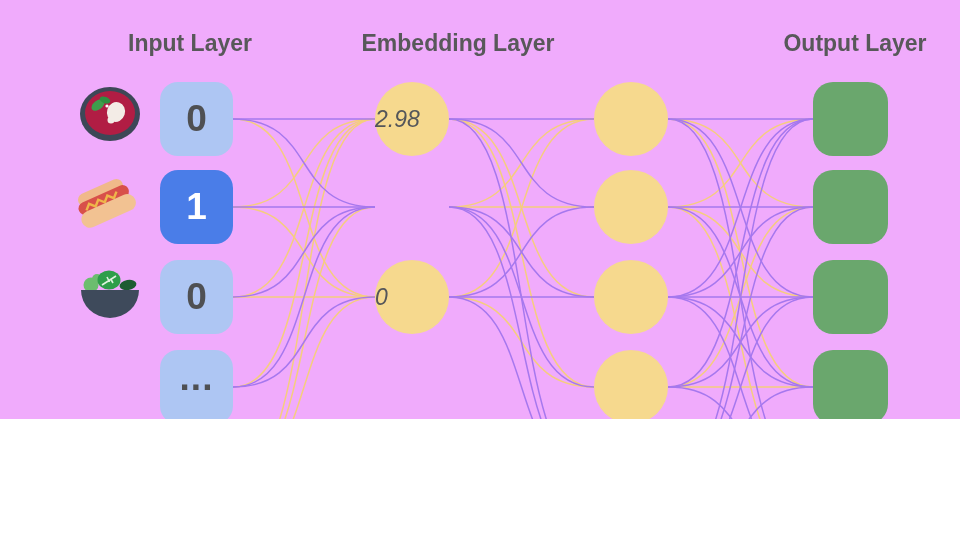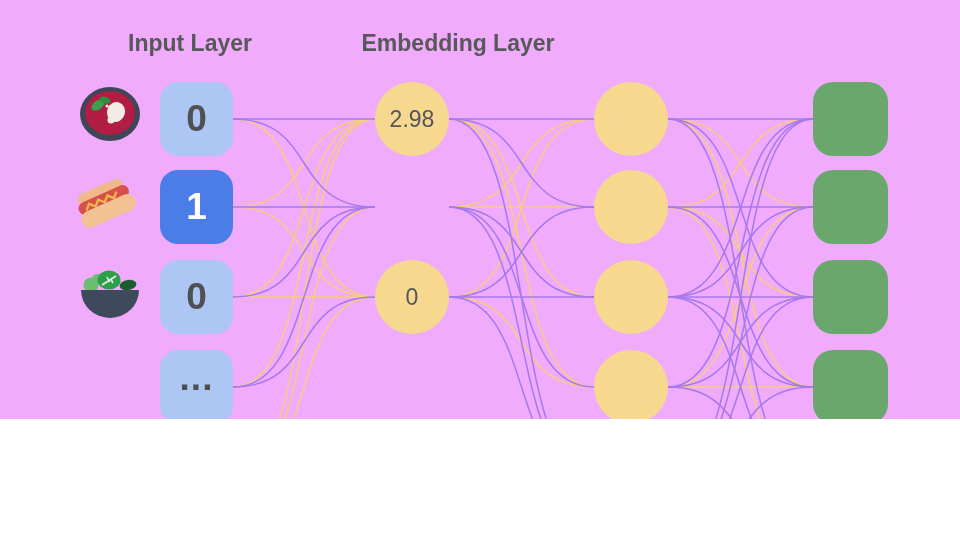--- a/index.html
+++ b/index.html
@@ -22,21 +22,21 @@
   .r1{top:82px;} .r2{top:170px;} .r3{top:260px;} .r4{top:350px;} .r5{top:440px;}
 
   .inode{position:absolute;left:160px;width:73px;height:74px;border-radius:18px;
          background:var(--input-node,#aec6f3);display:flex;align-items:center;justify-content:center;}
   .inode span{font-size:37px;font-weight:700;color:var(--input-text,#4f5053);}
   .inode.active{background:var(--input-node-active,#4a7de8);}
   .inode.active span{color:var(--input-text-active,#ffffff);}
   .inode span.dots{transform:translateY(-9px);letter-spacing:1px;}
 
   .enode,.hnode{position:absolute;width:74px;height:74px;border-radius:50%;
-         background:var(--node-yellow,#f6d98e);display:flex;align-items:center;justify-content:center;}
+         background:var(--node-yellow,#f6d98e);display:flex;align-items:center;justify-content:flex-start;font-style:italic;}
   .enode{left:375px;}
   .hnode{left:594px;}
   .enode span{font-size:23px;font-weight:400;color:var(--embed-text,#54565a);white-space:nowrap;}
 
   .onode{position:absolute;left:813px;width:75px;height:74px;border-radius:20px;
          background:var(--node-green,#6aa76d);}
 </style>
 </head>
 <body>
 
@@ -95,20 +95,21 @@
       <path d="M668 387C755 387 726 297 813 297" fill="none" stroke="#a678ee" stroke-width="1.5"></path>
       <path d="M668 387C755 387 726 477 813 477" fill="none" stroke="#a678ee" stroke-width="1.5"></path>
       <path d="M668 477C755 477 726 119 813 119" fill="none" stroke="#a678ee" stroke-width="1.5"></path>
       <path d="M668 477C755 477 726 207 813 207" fill="none" stroke="#a678ee" stroke-width="1.5"></path>
       <path d="M668 477C755 477 726 297 813 297" fill="none" stroke="#a678ee" stroke-width="1.5"></path>
       <path d="M668 477C755 477 726 387 813 387" fill="none" stroke="#a678ee" stroke-width="1.5"></path>
     </svg>
 
   <div class="title t-input">Input Layer</div>
   <div class="title t-embed">Embedding Layer</div>
+  <div class="title t-output">Output Layer</div>
 
   <div class="icon i-soup">
     <svg viewBox="0 0 64 58" width="64" height="58">
       <ellipse cx="32" cy="29" rx="30" ry="27" fill="#3d4757"></ellipse>
       <ellipse cx="32" cy="28" rx="25" ry="22" fill="#b11d44"></ellipse>
       <ellipse cx="38" cy="27" rx="9" ry="10" fill="#f3ece6" transform="rotate(18 38 27)"></ellipse>
       <circle cx="33" cy="35" r="3.5" fill="#f3ece6"></circle>
       <ellipse cx="20" cy="20" rx="7.5" ry="4.5" fill="#3f9e4c" transform="rotate(-38 20 20)"></ellipse>
       <ellipse cx="27" cy="15" rx="5.5" ry="3.2" fill="#2f8f40" transform="rotate(22 27 15)"></ellipse>
       <circle cx="29" cy="21" r="1.6" fill="#ffffff"></circle>

